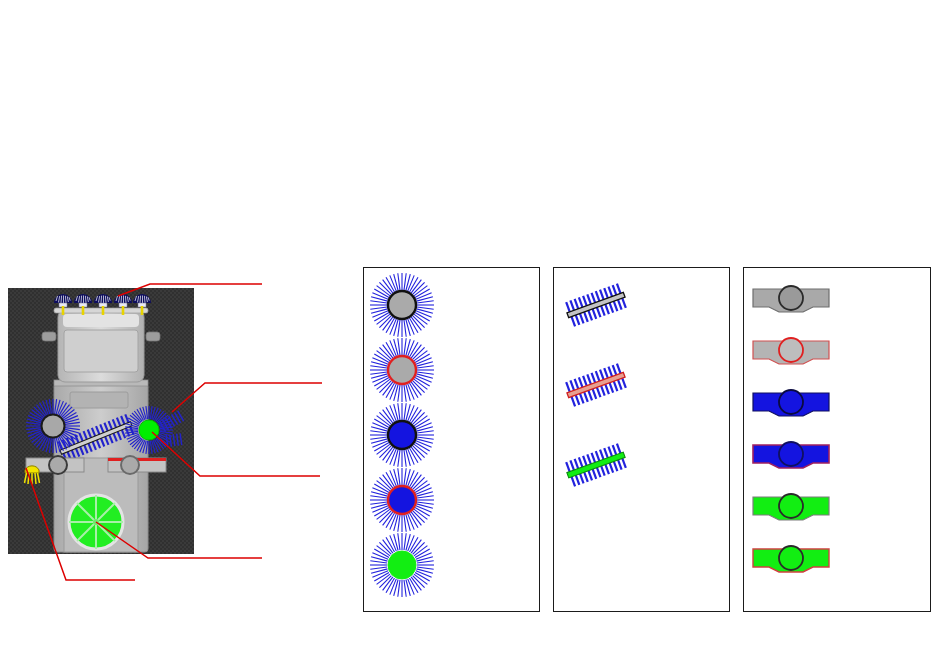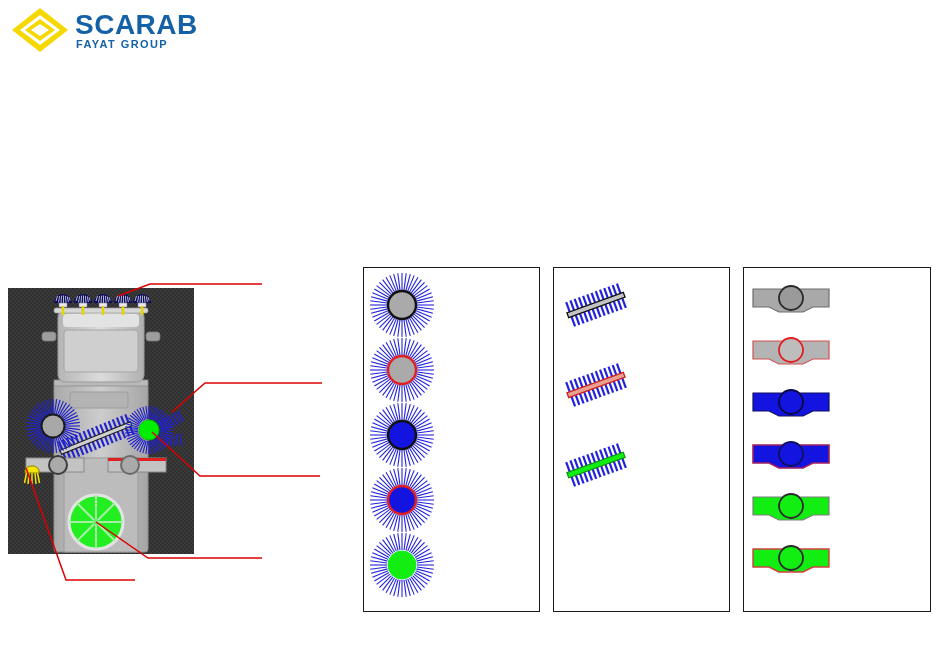--- a/index.html
+++ b/index.html
@@ -25,32 +25,20 @@
   #panel-round-brushes{left:363px;top:267px;width:177px;height:345px;}
   #panel-angled-brushes{left:553px;top:267px;width:177px;height:345px;}
   #panel-profile-brushes{left:743px;top:267px;width:188px;height:345px;}
   .panel svg{display:block;}
 </style>
 </head>
 <body>
 
 <div class="stage">
 
-  <div id="logo">
-    <svg width="230" height="48" viewBox="0 0 230 48" xmlns="http://www.w3.org/2000/svg">
-      <g>
-        <polygon points="30,2 58,24 30,46 2,24" fill="#f5d800"></polygon>
-        <polygon points="30,9 50,24 30,39 10,24" fill="#ffffff"></polygon>
-        <polygon points="30,13 45,24 30,35 15,24" fill="#f5d800"></polygon>
-        <polygon points="30,18 39,24 30,30 21,24" fill="#ffffff"></polygon>
-      </g>
-      <text x="65" y="28" font-family="Liberation Sans, sans-serif" font-size="28" font-weight="bold" fill="#1461a8" letter-spacing="0.5">SCARAB</text>
-      <text x="66" y="42" font-family="Liberation Sans, sans-serif" font-size="11" font-weight="bold" fill="#1461a8" letter-spacing="1.4">FAYAT GROUP</text>
-    </svg>
-  </div>
 
   <div id="vehicle-figure">
     <svg width="186" height="266" viewBox="0 0 186 266" xmlns="http://www.w3.org/2000/svg">
       <defs>
         <pattern id="checker" width="4" height="4" patternUnits="userSpaceOnUse">
           <rect width="4" height="4" fill="#3a3a3a"></rect>
           <rect width="2" height="2" fill="#303030"></rect>
           <rect x="2" y="2" width="2" height="2" fill="#303030"></rect>
         </pattern>
         <linearGradient id="cabGrad" x1="0" y1="0" x2="1" y2="0">

